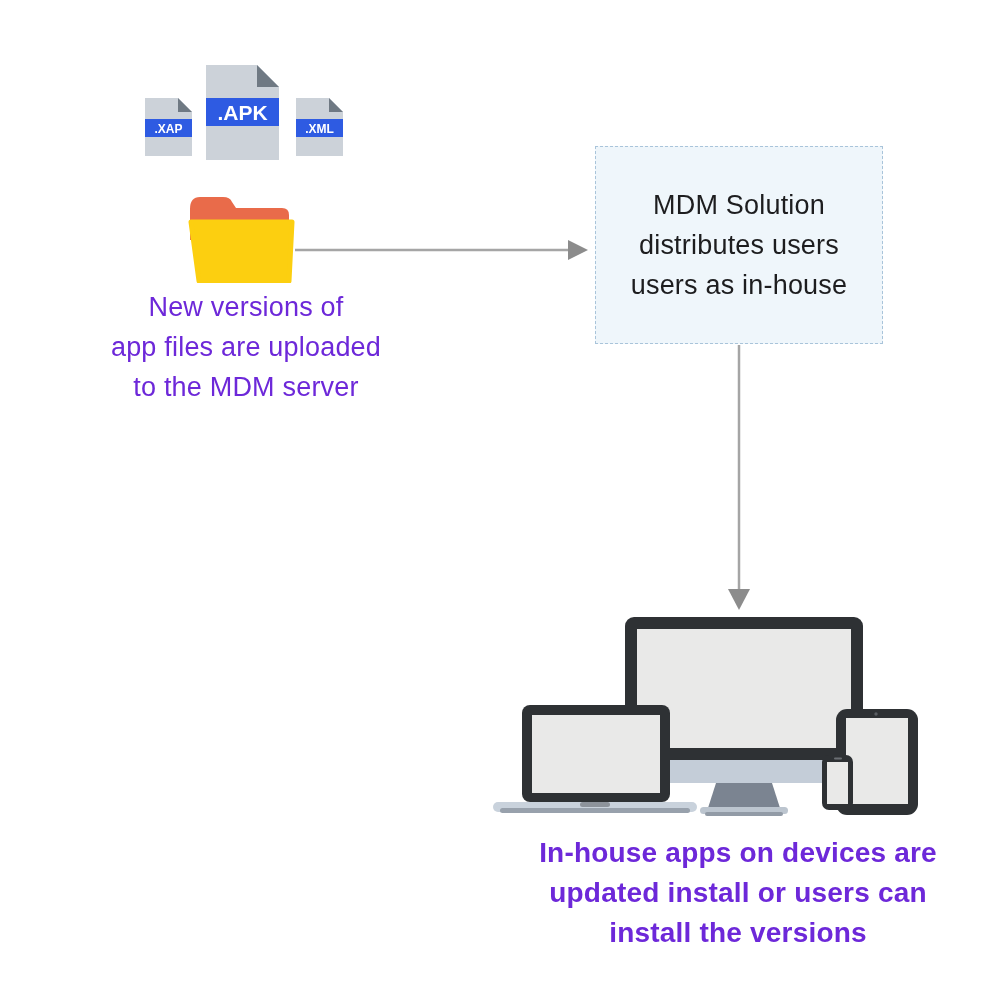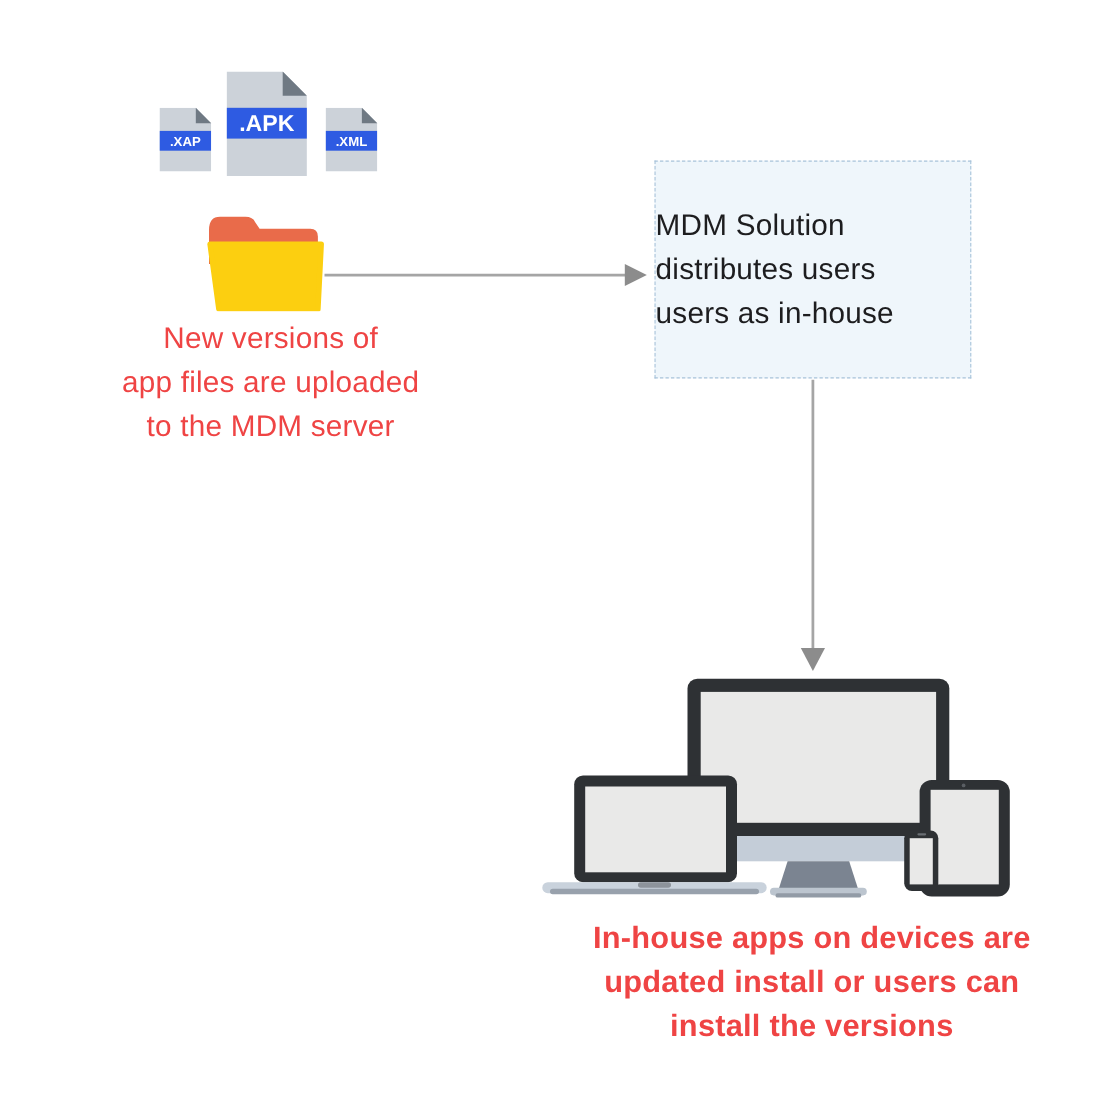--- a/index.html
+++ b/index.html
@@ -2,27 +2,27 @@
 <html><head>
 <meta charset="utf-8">
 <style>
   html,body{margin:0;padding:0;background:#fff;}
   #canvas{
     position:relative;width:1000px;height:1000px;background:#ffffff;overflow:hidden;
     font-family:"Liberation Sans", sans-serif;color:#1d1d1f;
   }
   .abs{position:absolute;}
   .caption{
-    text-align:center;font-size:27px;line-height:40px;color:#ef4444;letter-spacing:0.2px;
+    text-align:center;font-size:27px;line-height:40px;color:#6d28d9;letter-spacing:0.2px;
   }
   .mdm-box{
     box-sizing:border-box;
     background:#eff6fb;
     border:1.5px dashed #a9c4da;
-    display:flex;flex-direction:column;justify-content:center;align-items:flex-start;
+    display:flex;flex-direction:column;justify-content:center;align-items:center;
     text-align:center;font-size:27px;line-height:40px;color:#1d1d1f;letter-spacing:0.2px;
   }
   svg{display:block;}
   .fileband-label{fill:#ffffff;font-family:"Liberation Sans",sans-serif;font-weight:bold;}
 </style>
 </head>
 <body>
 
 <div id="canvas">
 

